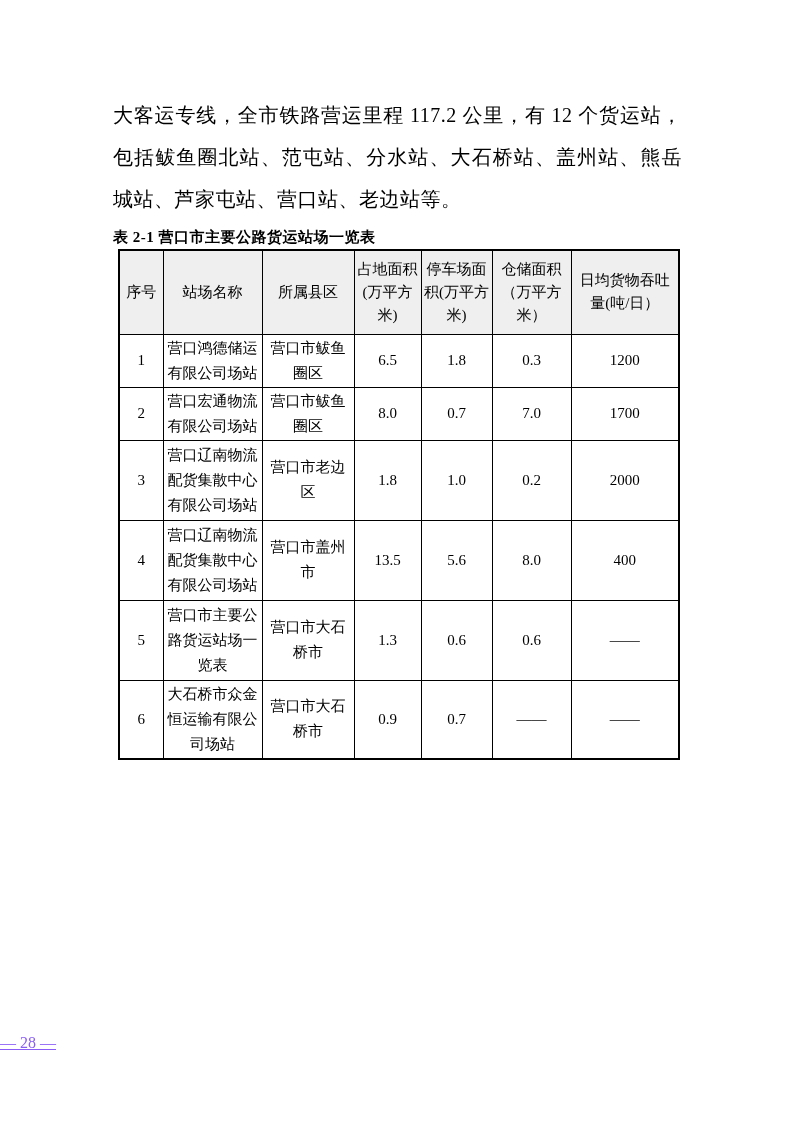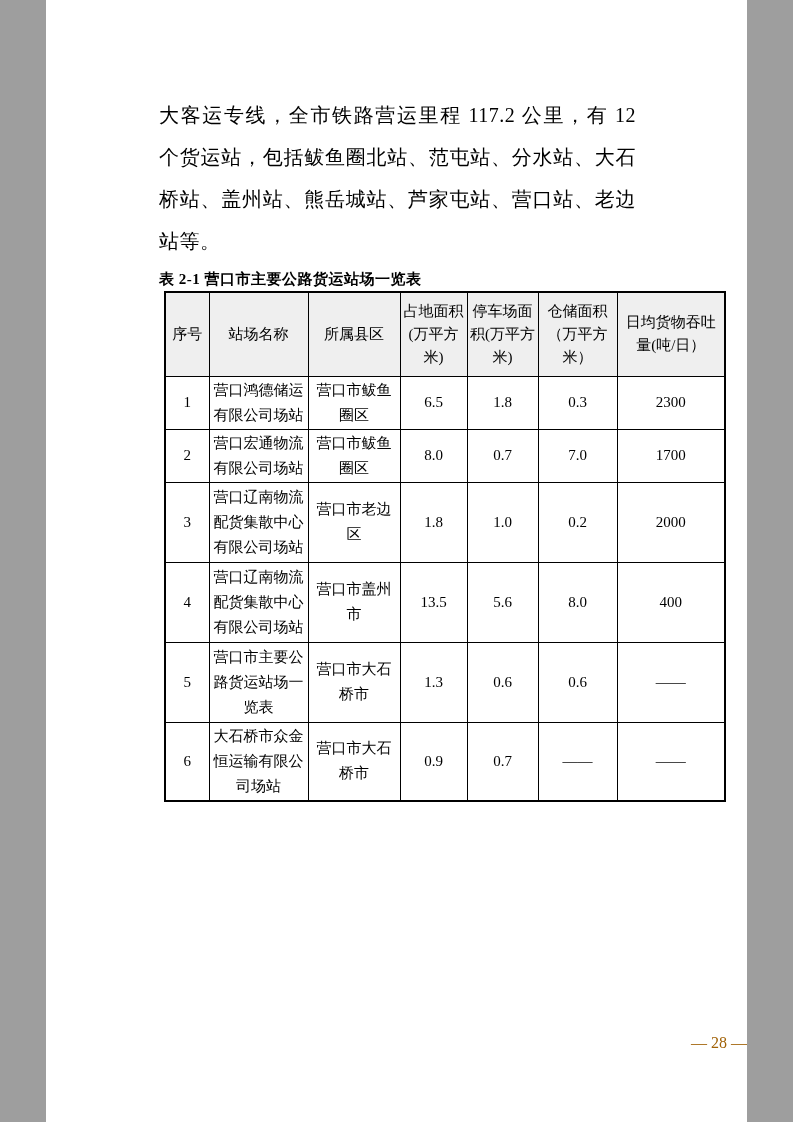--- a/index.html
+++ b/index.html
@@ -1,17 +1,17 @@
 <!DOCTYPE html>
 <html><head>
 <meta charset="utf-8">
 <style>
   html,body{margin:0;padding:0;background:#9e9e9e;}
   .page{
-    width:701px;height:1122px;background:#ffffff;position:relative;
+    width:793px;height:1122px;background:#ffffff;position:relative;
     margin:0 auto;overflow:hidden;color:#000;
     font-family:"Liberation Serif","DejaVu Serif",serif;
   }
   .content{padding:94px 111px 0 113px;}
   .para{
     font-size:20px;line-height:42px;margin:0;
     text-align:justify;text-justify:inter-ideograph;
     letter-spacing:0.5px;
   }
   .para.indent{text-indent:2em;}
@@ -40,21 +40,21 @@
   td.c-center{text-align:center;}
   td.num{font-size:16px;}
   tbody tr:nth-child(1){height:50px;}
   tbody tr:nth-child(2){height:53px;}
   tbody tr:nth-child(3){height:80px;}
   tbody tr:nth-child(4){height:80px;}
   tbody tr:nth-child(5){height:80px;}
   tbody tr:nth-child(6){height:77px;}
   .footer{
     position:absolute;left:0;right:0;top:1031px;
-    text-align:right;font-size:16px;line-height:24px;color:#a16207;
+    text-align:left;font-size:16px;line-height:24px;color:#8b5cf6;text-decoration:underline;
   }
 </style>
 </head>
 <body>
 
 <div class="page">
   <div class="content">
     <p class="para">大客运专线，全市铁路营运里程 117.2 公里，有 12 个货运站，包括鲅鱼圈北站、范屯站、分水站、大石桥站、盖州站、熊岳城站、芦家屯站、营口站、老边站等。</p>
 
     <div class="table-caption">表 2-1  营口市主要公路货运站场一览表</div>
@@ -81,21 +81,21 @@
           </tr>
         </thead>
       <tbody>
           <tr>
             <td class="c-center">1</td>
             <td class="c-left">营口鸿德储运有限公司场站</td>
             <td class="c-left">营口市鲅鱼圈区</td>
             <td class="c-center num">6.5</td>
             <td class="c-center num">1.8</td>
             <td class="c-center num">0.3</td>
-            <td class="c-center num">2300</td>
+            <td class="c-center num">1200</td>
           </tr>
           <tr>
             <td class="c-center">2</td>
             <td class="c-left">营口宏通物流有限公司场站</td>
             <td class="c-left">营口市鲅鱼圈区</td>
             <td class="c-center num">8.0</td>
             <td class="c-center num">0.7</td>
             <td class="c-center num">7.0</td>
             <td class="c-center num">1700</td>
           </tr>

